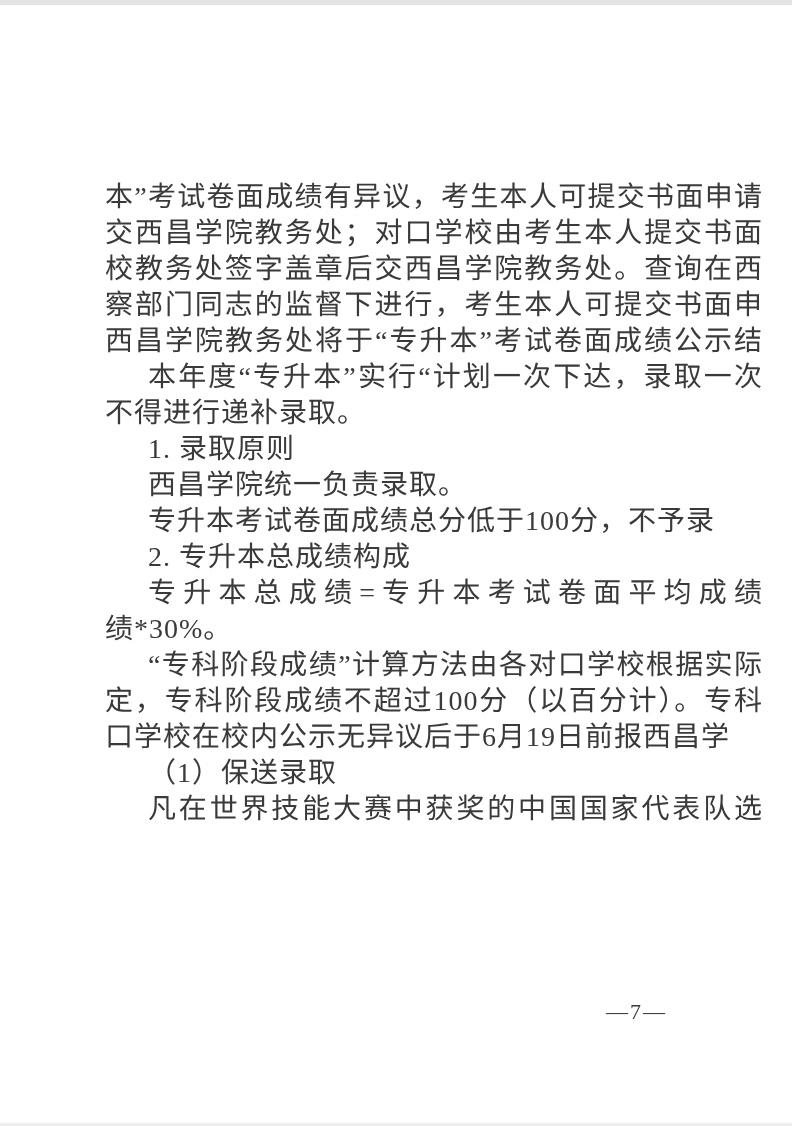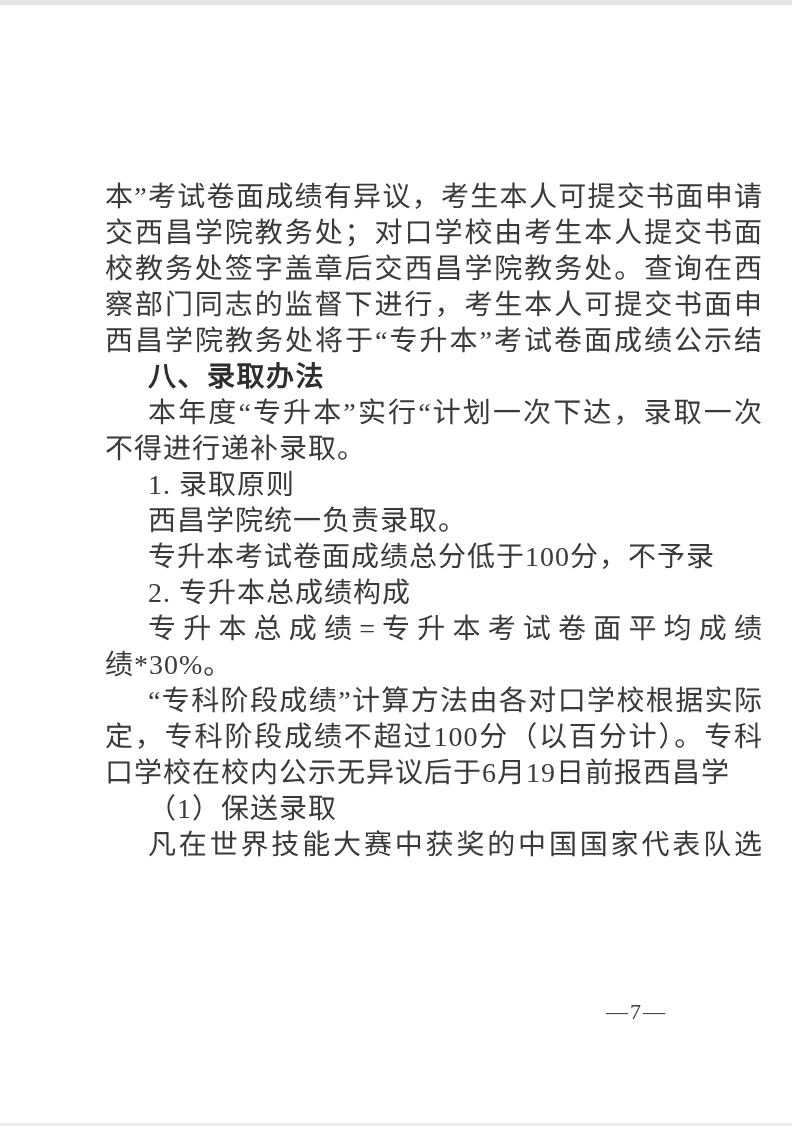--- a/index.html
+++ b/index.html
@@ -59,21 +59,20 @@
 <body>
 
 <div class="edge-top"></div>
 
 <div class="content" id="doc-body">
     <div class="line justify">本”考试卷面成绩有异议，考生本人可提交书面申请进行成绩查</div>
     <div class="line justify">交西昌学院教务处；对口学校由考生本人提交书面申请至对口学</div>
     <div class="line justify">校教务处签字盖章后交西昌学院教务处。查询在西昌学院纪检监</div>
     <div class="line justify">察部门同志的监督下进行，考生本人可提交书面申请进行成绩查</div>
     <div class="line justify">西昌学院教务处将于“专升本”考试卷面成绩公示结束前公示成</div>
-    <div class="line indent heading">八、录取办法</div>
     <div class="line indent justify">本年度“专升本”实行“计划一次下达，录取一次进行”，</div>
     <div class="line">不得进行递补录取。</div>
     <div class="line indent">1. 录取原则</div>
     <div class="line indent">西昌学院统一负责录取。</div>
     <div class="line indent">专升本考试卷面成绩总分低于100分，不予录取。</div>
     <div class="line indent">2. 专升本总成绩构成</div>
     <div class="line indent justify">专升本总成绩=专升本考试卷面平均成绩*70%+专科阶段成</div>
     <div class="line">绩*30%。</div>
     <div class="line indent justify">“专科阶段成绩”计算方法由各对口学校根据实际情况确</div>
     <div class="line justify">定，专科阶段成绩不超过100分（以百分计）。专科阶段成绩经对</div>

